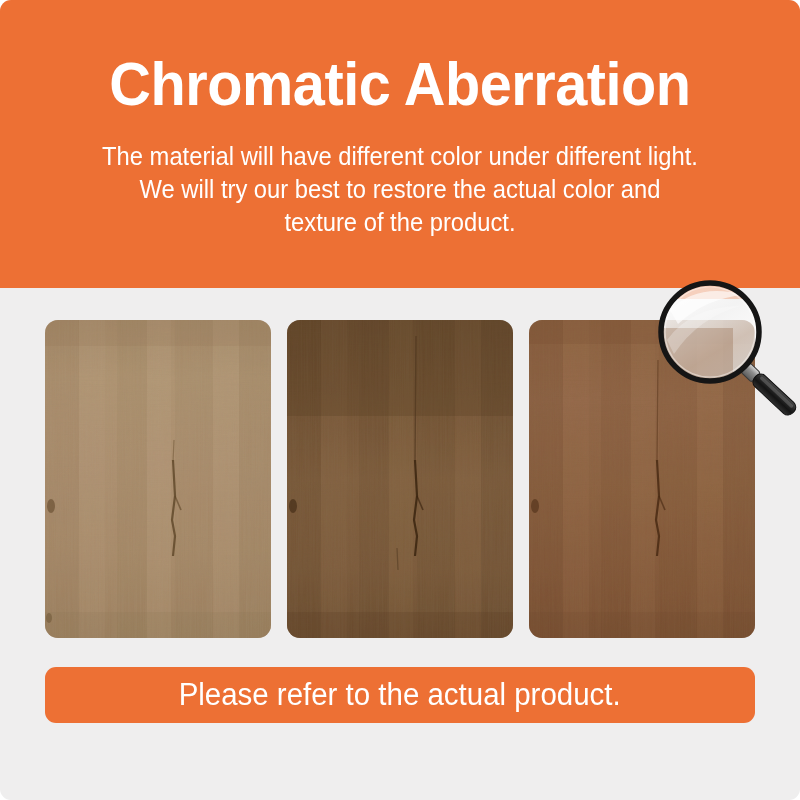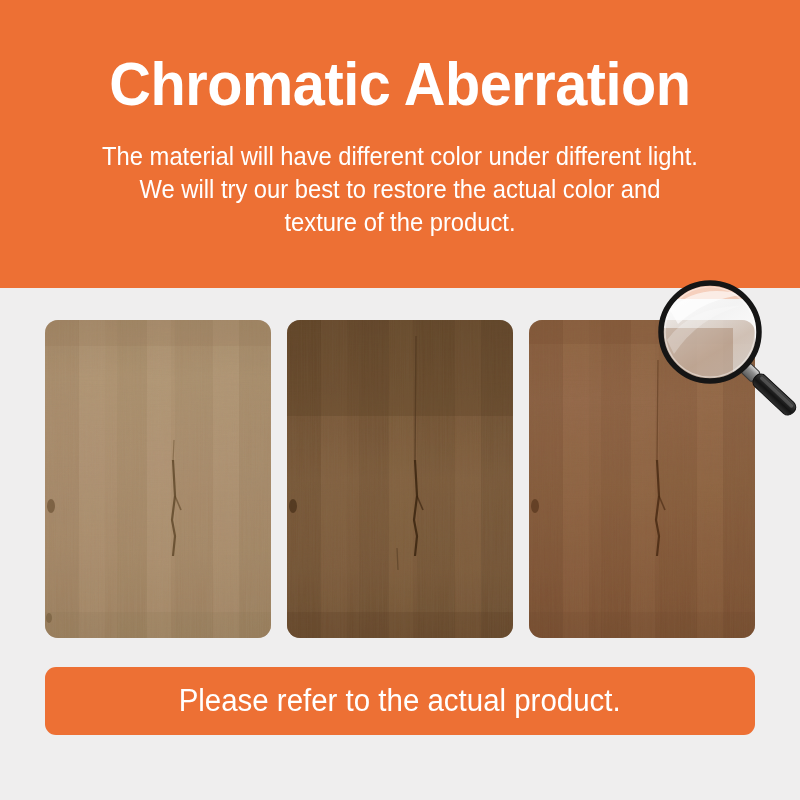--- a/index.html
+++ b/index.html
@@ -9,20 +9,21 @@
   }
   body {
     font-family: "Liberation Sans", sans-serif;
   }
   #page {
     position: relative;
     width: 800px;
     height: 800px;
     background: #efeeee;
     overflow: hidden;
+    border-radius: 11px;
   }
 
   
   #header-banner {
     position: absolute;
     left: 0;
     top: 0;
     width: 800px;
     height: 288px;
     background: #ed7034;
@@ -92,21 +93,21 @@
     pointer-events: none;
   }
   #magnifier svg { display: block; }
 
   
   #footer-pill {
     position: absolute;
     left: 45px;
     top: 667px;
     width: 710px;
-    height: 68px;
+    height: 56px;
     background: #ed7034;
     border-radius: 11px;
     display: flex;
     align-items: center;
     justify-content: center;
   }
   #footer-pill-text {
     color: #ffffff;
     font-size: 31px;
     line-height: 34px;

